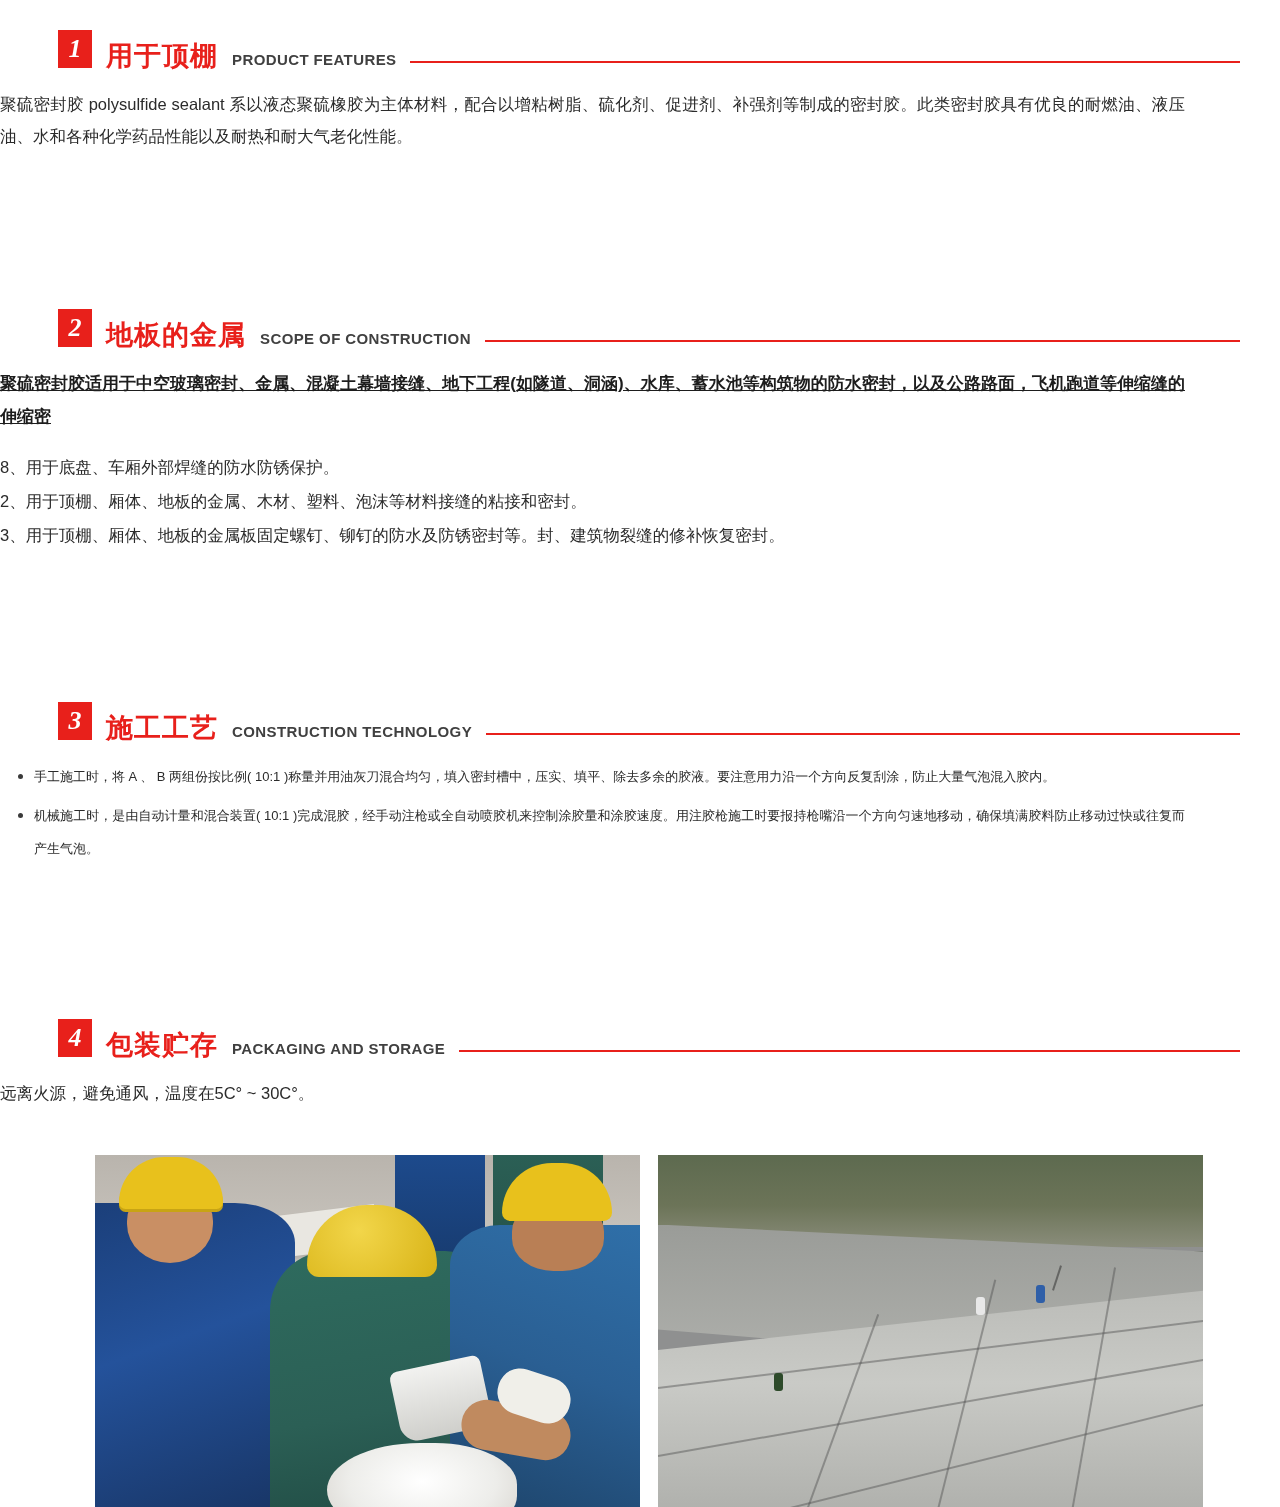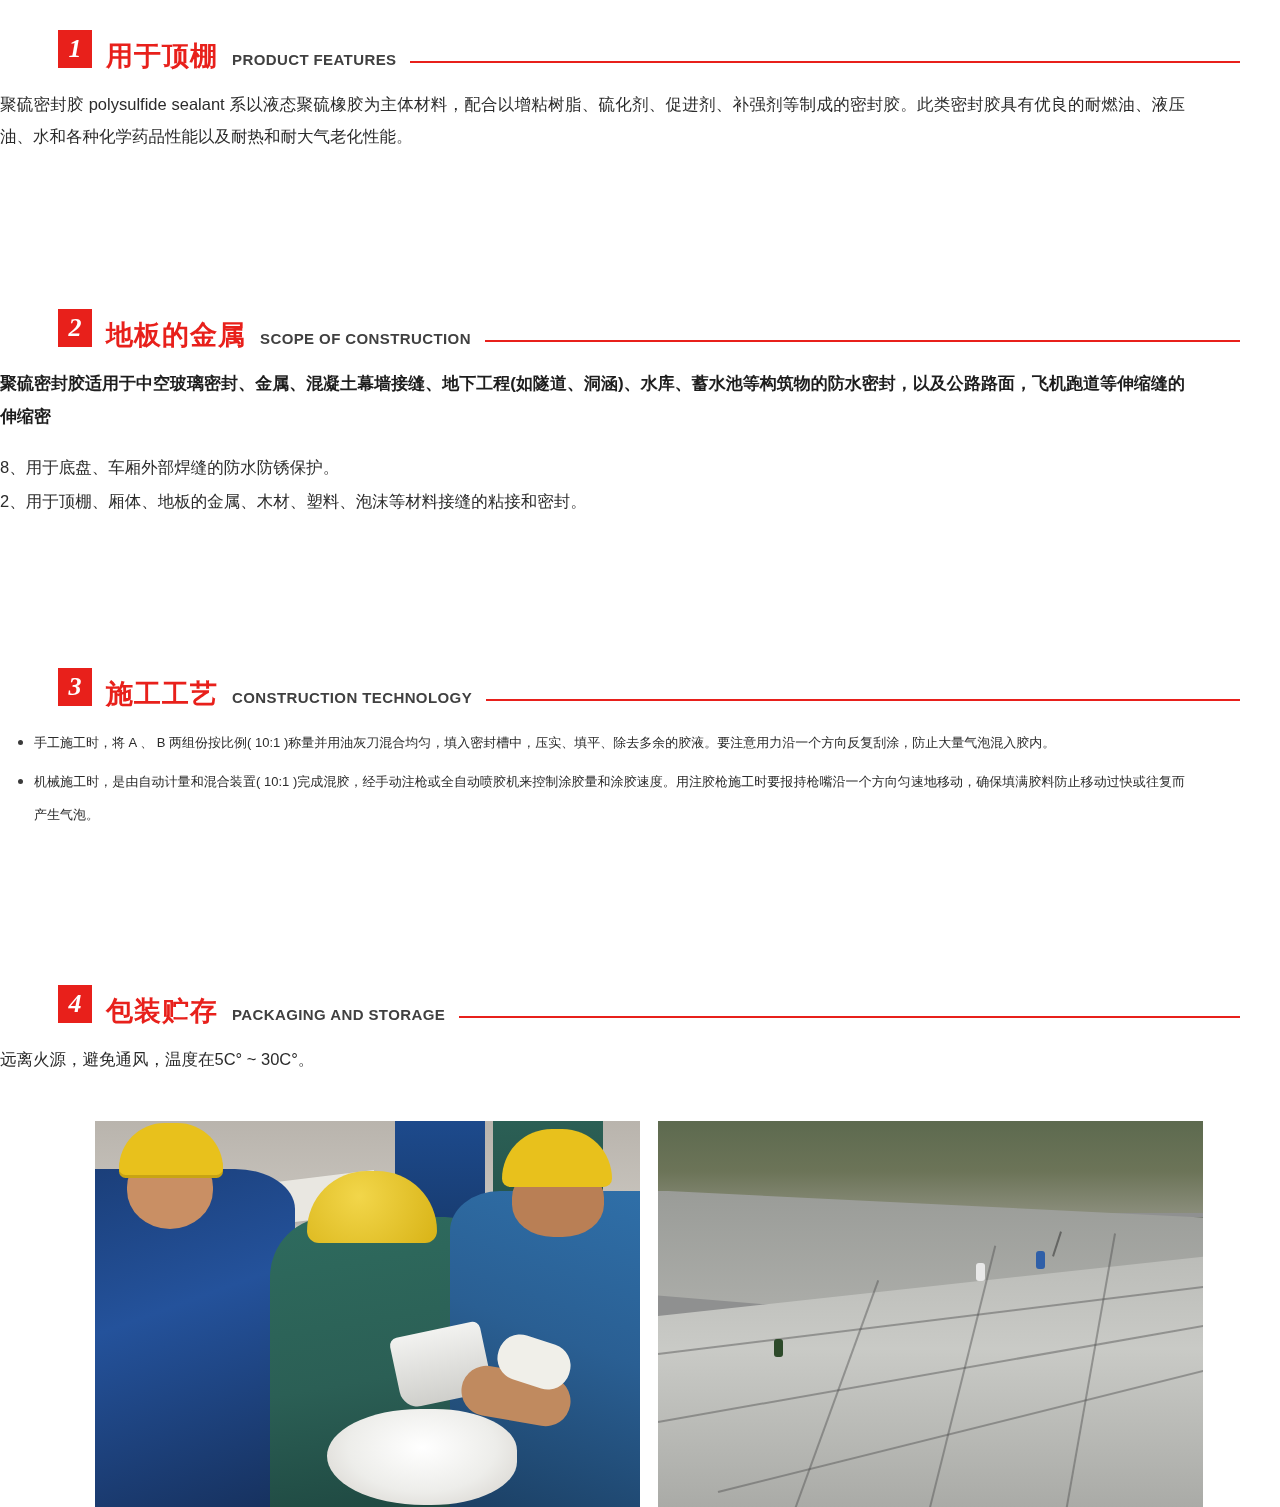--- a/index.html
+++ b/index.html
@@ -81,20 +81,21 @@
     line-height: 32px;
     color: #2b2b2b;
     text-align: justify;
   }
   .para-strong {
     font-size: 17px;
     line-height: 33px;
     font-weight: bold;
     color: #1d1d1d;
     text-align: justify;
+    text-decoration: underline;
   }
   .list-plain p {
     font-size: 16.5px;
     line-height: 34px;
     color: #2b2b2b;
     margin: 0;
   }
   ul.bullets {
     margin: 0;
     padding-left: 18px;
@@ -329,20 +330,21 @@
       <div class="num-box">2</div>
       <div class="title-cn">地板的金属</div>
       <div class="title-en">SCOPE OF CONSTRUCTION</div>
       <div class="head-rule"></div>
     </div>
     <div class="sec-body">
       <p class="para-strong">聚硫密封胶适用于中空玻璃密封、金属、混凝土幕墙接缝、地下工程(如隧道、洞涵)、水库、蓄水池等构筑物的防水密封，以及公路路面，飞机跑道等伸缩缝的伸缩密</p>
       <div class="list-plain">
         <p>8、用于底盘、车厢外部焊缝的防水防锈保护。</p>
         <p>2、用于顶棚、厢体、地板的金属、木材、塑料、泡沫等材料接缝的粘接和密封。</p>
+        <p>3、用于顶棚、厢体、地板的金属板固定螺钉、铆钉的防水及防锈密封等。封、建筑物裂缝的修补恢复密封。</p>
       </div>
     </div>
   </section>
 
   <section class="section" id="section-3">
     <div class="sec-head">
       <div class="num-box">3</div>
       <div class="title-cn">施工工艺</div>
       <div class="title-en">CONSTRUCTION TECHNOLOGY</div>
       <div class="head-rule"></div>

